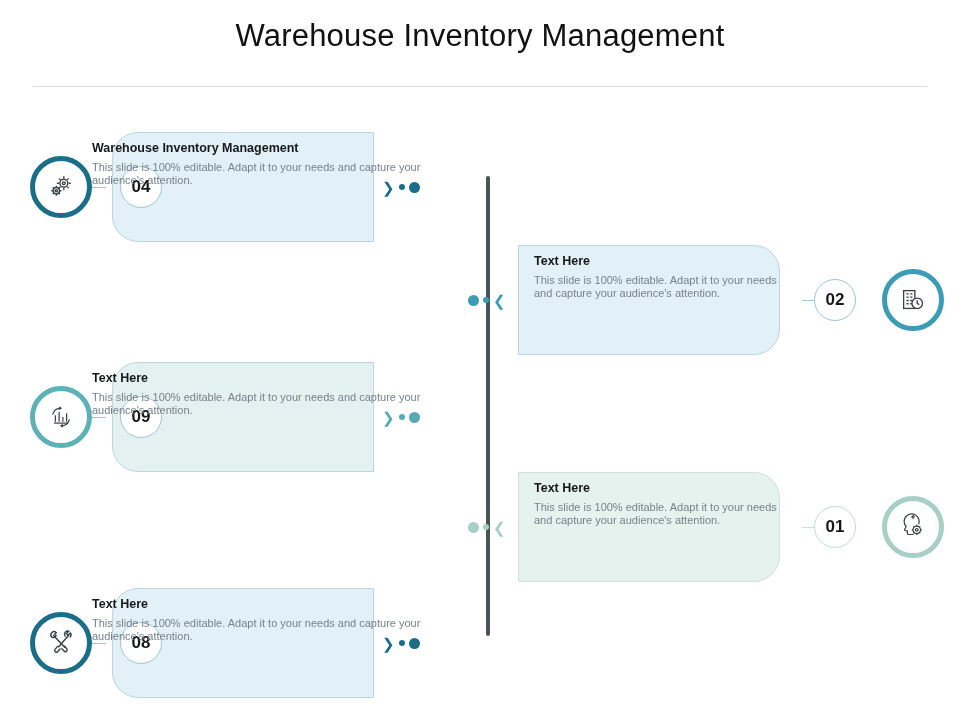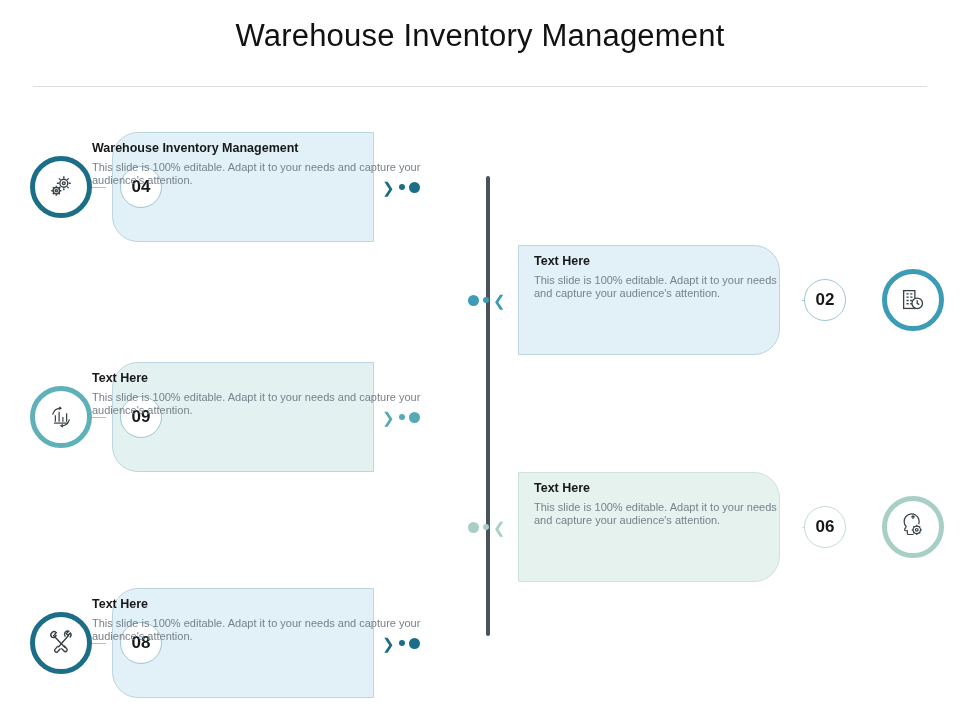--- a/index.html
+++ b/index.html
@@ -58,21 +58,21 @@
 
   
   .num{
     position:absolute;top:50%;transform:translateY(-50%);
     width:42px;height:42px;border-radius:50%;
     background:#ffffff;border:1px solid #9fc6d3;
     display:flex;align-items:center;justify-content:center;
     font-size:17px;font-weight:700;color:#16181a;box-sizing:border-box;
   }
   .row.left .num{left:104px;}
-  .row.right .num{right:22px;}
+  .row.right .num{right:12px;}
 
   
   .ring{
     position:absolute;top:50%;transform:translateY(-50%);
     width:62px;height:62px;border-radius:50%;
     background:#ffffff;box-sizing:border-box;
     display:flex;align-items:center;justify-content:center;
   }
   .row.left .ring{left:14px;}
   .row.right .ring{right:-76px;}
@@ -206,21 +206,21 @@
           <path d="M16.5 24H11a1 1 0 0 1-1-1v-3H8a1 1 0 0 1-.9-1.5l1.6-3A8 8 0 1 1 22 13"></path>
           <circle cx="20" cy="19" r="4" fill="#fff"></circle>
           <circle cx="20" cy="19" r="1.4"></circle>
           <path d="M20 13.6v1.6M20 22.8v1.6M14.6 19h1.6M23.8 19h1.6M16.3 15.3l1.1 1.1M22.6 21.6l1.1 1.1M23.7 15.3l-1.1 1.1M17.4 21.6l-1.1 1.1"></path>
           <path d="M16 7.5V4M14.3 5.6L16 4l1.7 1.6"></path>
         </svg>
       </span>
     </div>
     <div class="stub" style="background:#cfe2da;"></div>
 
-    <div class="num" style="border-color:#c3ddd4;">06</div>
+    <div class="num" style="border-color:#c3ddd4;">01</div>
 
     <div class="card-text">
       <div class="card-head">Text Here</div>
       <div class="card-body">This slide is 100% editable. Adapt it to your needs and capture your audience's attention.</div>
     </div>
 
     <div class="conn">
       <span class="dot-lg" style="background:#a8cfc6;"></span>
       <span class="dot-sm" style="background:#a8cfc6;"></span>
       <span class="chev" style="color:#a8cfc6;">❮</span>

